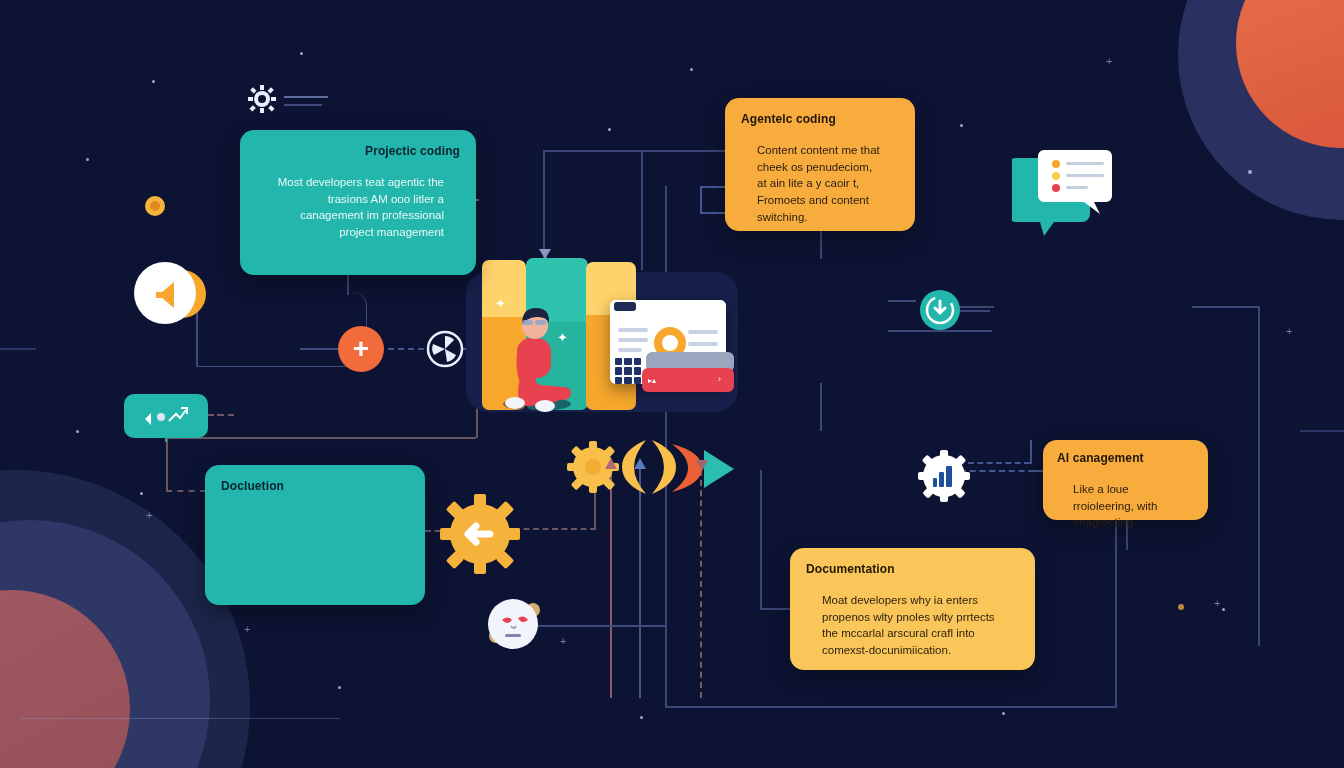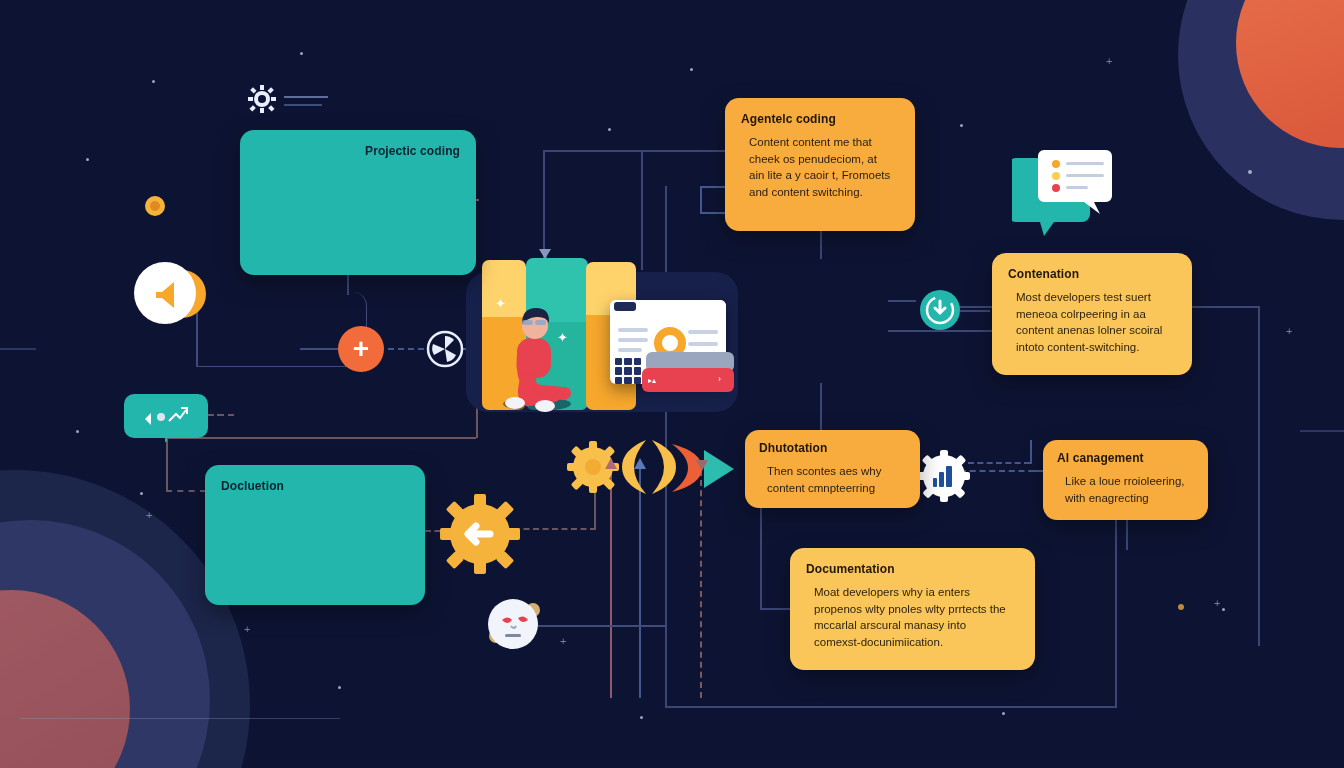--- a/index.html
+++ b/index.html
@@ -22,21 +22,21 @@
   .bluedashh{position:absolute;height:0;border-top:2px dashed #44588f;}
   .bluedashv{position:absolute;width:0;border-left:2px dashed #44588f;}
   .elbow{position:absolute;border:1.5px solid #3a4675;border-radius:12px;}
 
   
   .card{
     position:absolute;border-radius:14px;padding:14px 16px;box-sizing:border-box;
     box-shadow:0 8px 22px rgba(0,0,0,.35);
   }
   .card h3{margin:0 0 8px 0;font-size:12px;font-weight:bold;letter-spacing:.1px;}
-  .card p{margin:8px;font-size:11.5px;line-height:1.45;}
+  .card p{margin:16px;font-size:11.5px;line-height:1.45;}
   .card.teal{background:#22b6ac;}
   .card.teal h3{color:#0c2430;}
   .card.teal p{color:#eafaf7;}
   .card.amber{background:#f9ac3e;}
   .card.amber h3{color:#20160a;}
   .card.amber p{color:#2d2012;}
   .card.amberlt{background:#fbc659;}
   .card.amberlt h3{color:#221704;}
   .card.amberlt p{color:#2e2310;}
   .card.white{background:#ffffff;}
@@ -373,45 +373,38 @@
   </svg>
   <svg width="12" height="12" style="position:absolute;left:634px;top:458px;">
     <path d="M6 0 L12 11 L0 11 Z" fill="#5a79b8"></path>
   </svg>
   <svg width="12" height="12" style="position:absolute;left:696px;top:460px;">
     <path d="M6 11 L12 0 L0 0 Z" fill="#9b6a6a"></path>
   </svg>
 
   <div class="card teal" style="left:240px;top:130px;width:236px;height:145px;text-align:right;">
     <h3>Projectic coding</h3>
+    <p>Most developers teat agentic the trasions AM ooo litler a canagement im professional project management</p>
   </div>
 
   <div class="card amber" style="left:725px;top:98px;width:190px;height:133px;">
     <h3>Agentelc coding</h3>
     <p>Content content me that cheek os penudeciom, at ain lite a y caoir t, Fromoets and content switching.</p>
   </div>
 
 
-  <div class="card amberlt" style="left:992px;top:253px;width:200px;height:122px;">
-    <h3>Contenation</h3>
-    <p>Most developers test suert meneoa colrpeering in aa content anenas lolner scoiral intoto content-switching.</p>
-  </div>
 
   <div class="card teal" style="left:205px;top:465px;width:220px;height:140px;">
     <h3>Docluetion</h3>
   </div>
 
-  <div class="card amber" style="left:745px;top:430px;width:175px;height:78px;padding:11px 14px;">
-    <h3 style="margin-bottom:5px;">Dhutotation</h3>
-    <p>Then scontes aes why content cmnpteerring</p>
-  </div>
 
   <div class="card amber" style="left:1043px;top:440px;width:165px;height:80px;padding:11px 14px;">
     <h3 style="margin-bottom:5px;">Al canagement</h3>
     <p>Like a loue rroioleering, with enagrecting</p>
   </div>
 
   <div class="card amberlt" style="left:790px;top:548px;width:245px;height:122px;">
     <h3>Documentation</h3>
-    <p>Moat developers why ia enters propenos wlty pnoles wlty prrtects the mccarlal arscural manasy into comexst-docunimiication.</p>
+    <p>Moat developers why ia enters propenos wlty pnoles wlty prrtects the mccarlal arscural crafl into comexst-docunimiication.</p>
   </div>
 
 </div>
 
 </body></html>

